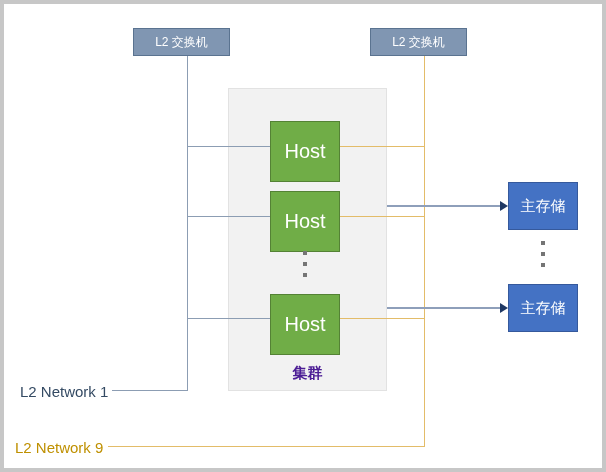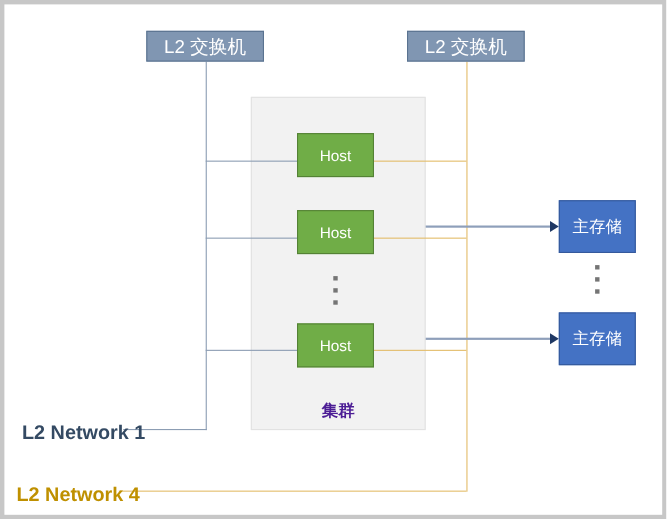--- a/index.html
+++ b/index.html
@@ -17,30 +17,30 @@
     z-index:50;
   }
   .node{
     position:absolute;
     display:flex;align-items:center;justify-content:center;
     color:#ffffff;
     box-sizing:border-box;
     z-index:10;
   }
   .switch{
-    width:107px;height:28px;
+    width:97px;height:28px;
     background:#8096b2;
     border:1.5px solid #5a7390;
-    font-size:17px;
+    font-size:12px;
   }
   .host{
-    width:70px;height:40px;
+    width:70px;height:61px;
     background:#70ad47;
     border:1.5px solid #548235;
-    font-size:14px;
+    font-size:20px;
   }
   .storage{
     width:70px;height:48px;
     background:#4472c4;
     border:1.5px solid #35599c;
     font-size:15px;
     justify-content:center;
   }
   .cluster{
     position:absolute;
@@ -70,24 +70,23 @@
     z-index:6;
   }
   .dots{
     position:absolute;
     display:flex;flex-direction:column;gap:7px;
     z-index:12;
   }
   .dots span{width:4px;height:4px;background:#757575;display:block;}
   .net-label{
     position:absolute;
-    font-size:18px;
+    font-size:15px;
     white-space:nowrap;
     z-index:12;
-    font-weight:bold;
   }
   .net1-label{color:#344a63;}
   .net2-label{color:#bf9000;}
 </style>
 </head>
 <body>
 
 <div id="canvas">
 
   <div class="cluster"></div>
@@ -141,16 +140,16 @@
     <span>主存储</span>
   </div>
 
   <div class="dots" style="left:541px;top:241px;">
     <span></span>
     <span></span>
     <span></span>
   </div>
 
   <div class="net-label net1-label" style="left:20px;top:383px;">L2 Network 1</div>
-  <div class="net-label net2-label" style="left:15px;top:439px;">L2 Network 4</div>
+  <div class="net-label net2-label" style="left:15px;top:439px;">L2 Network 9</div>
 
   <div class="frame"></div>
 </div>
 
 </body></html>

